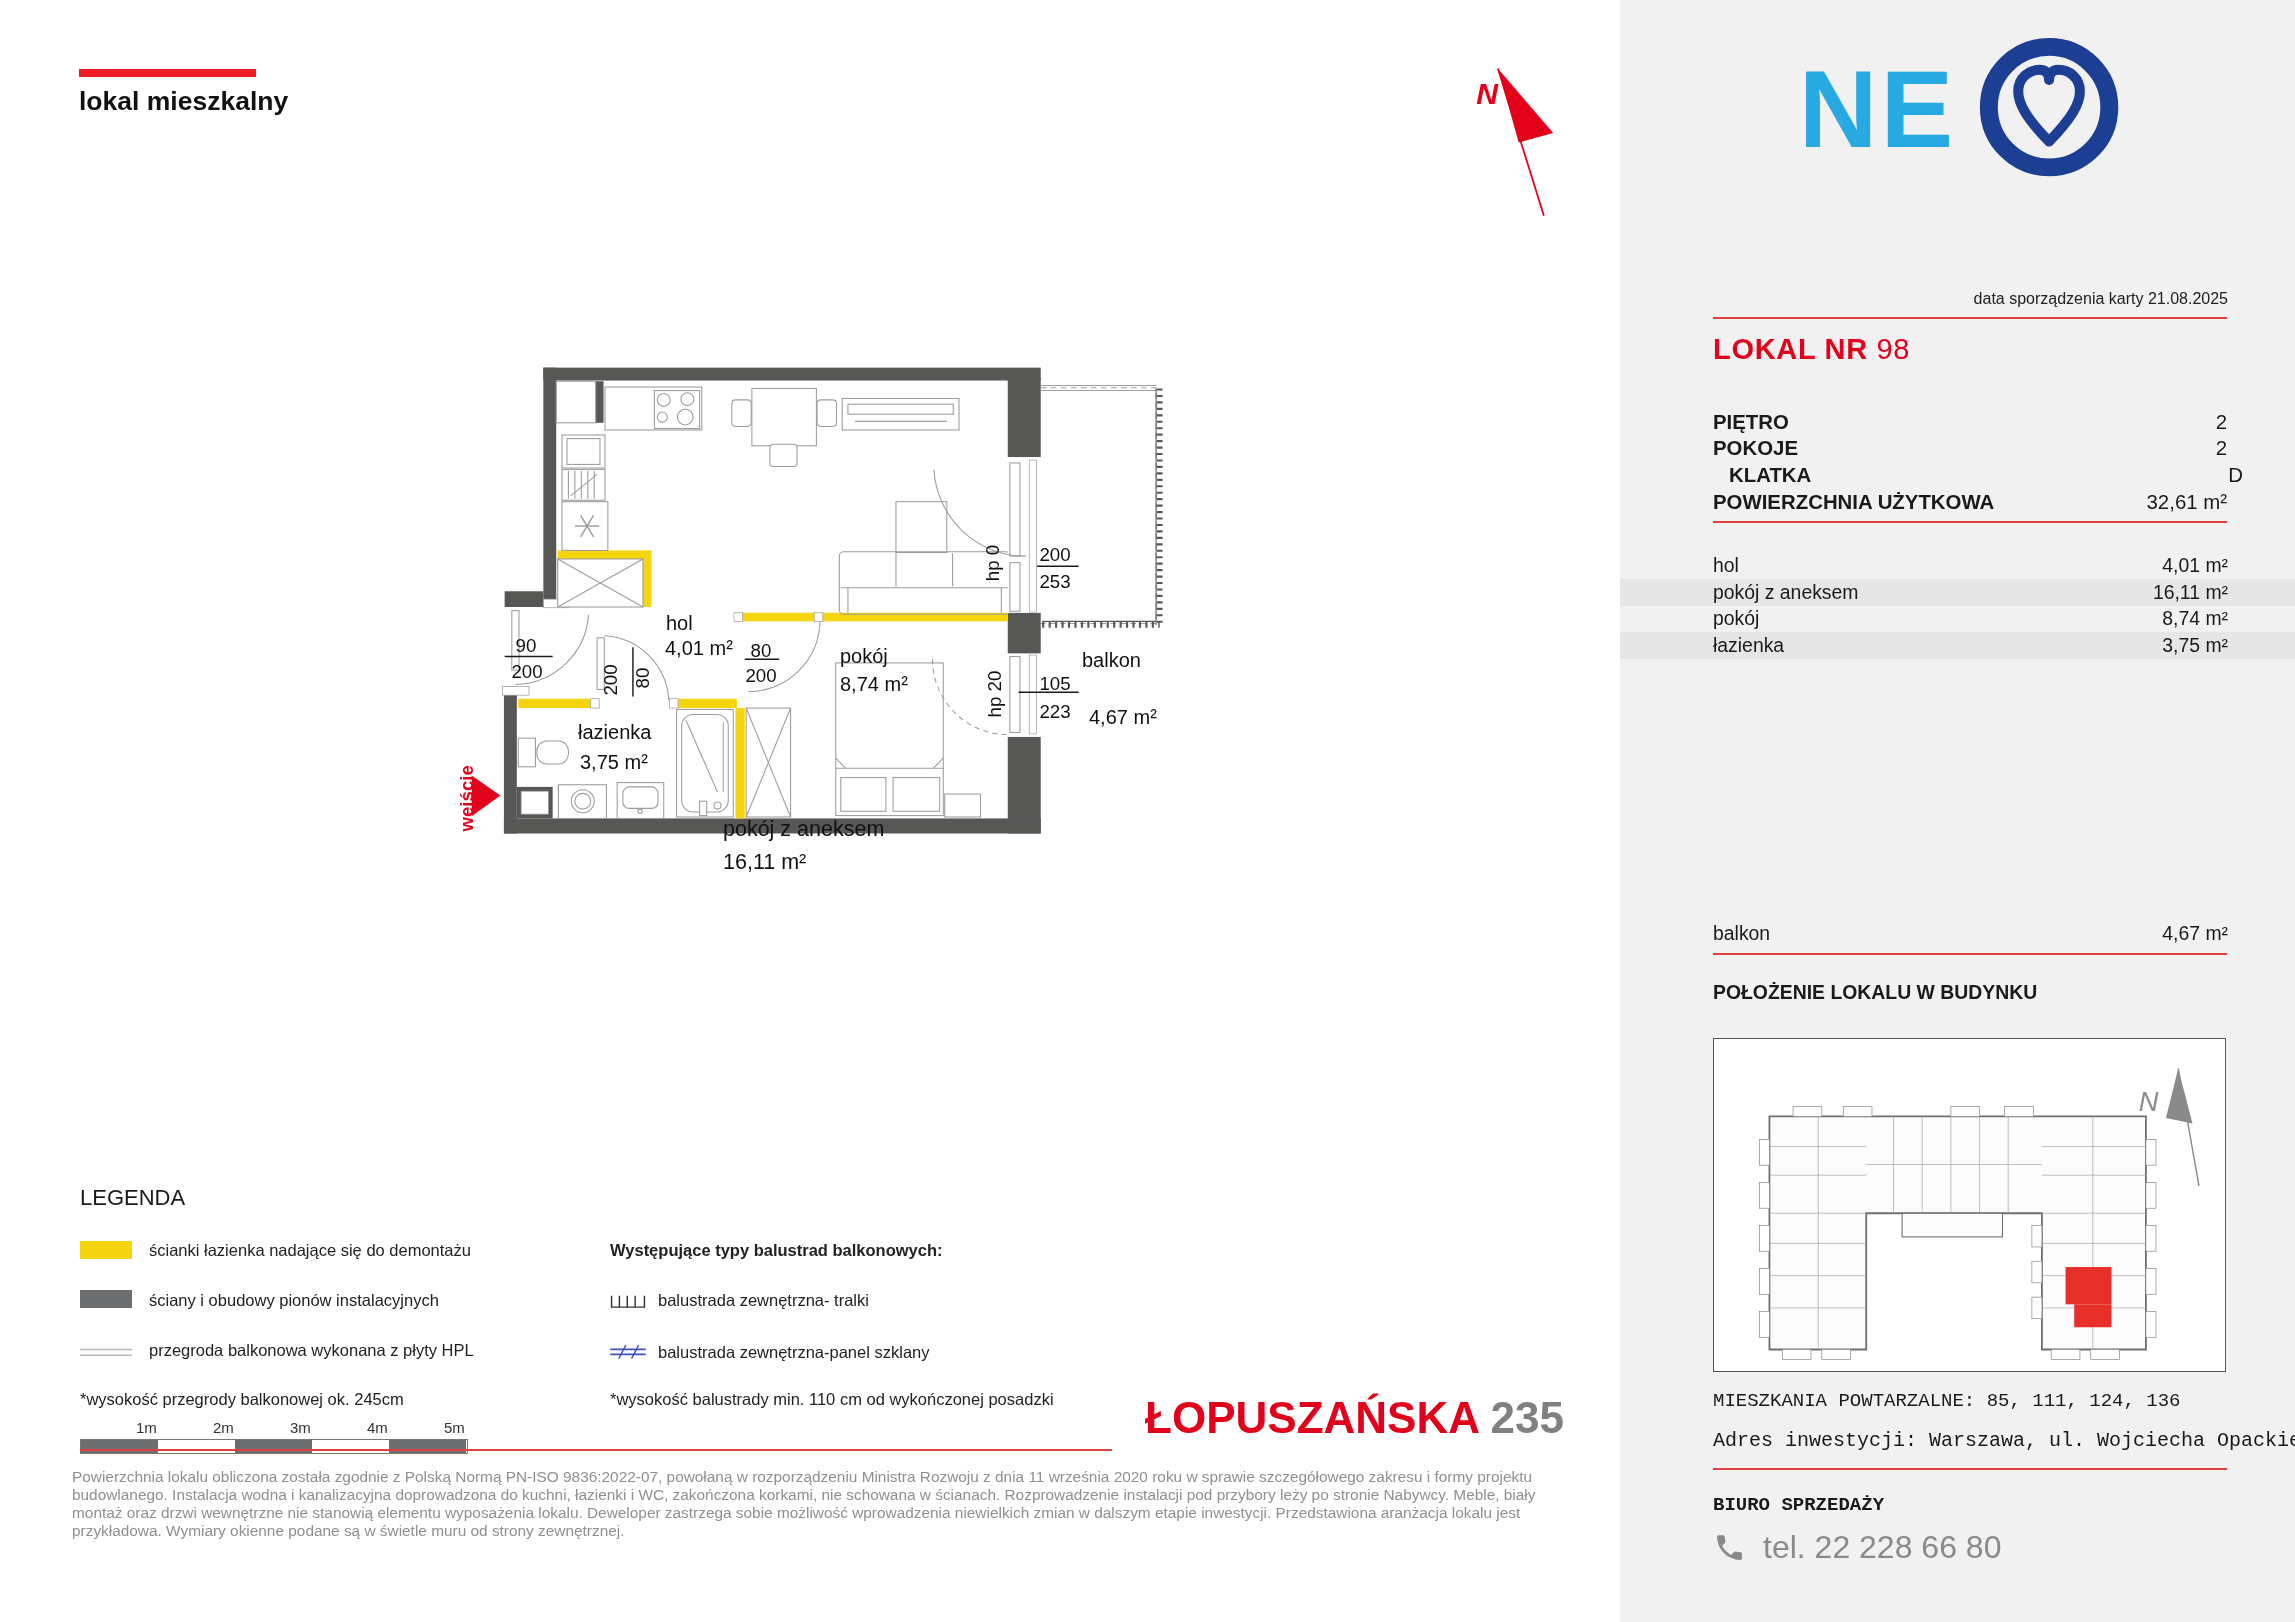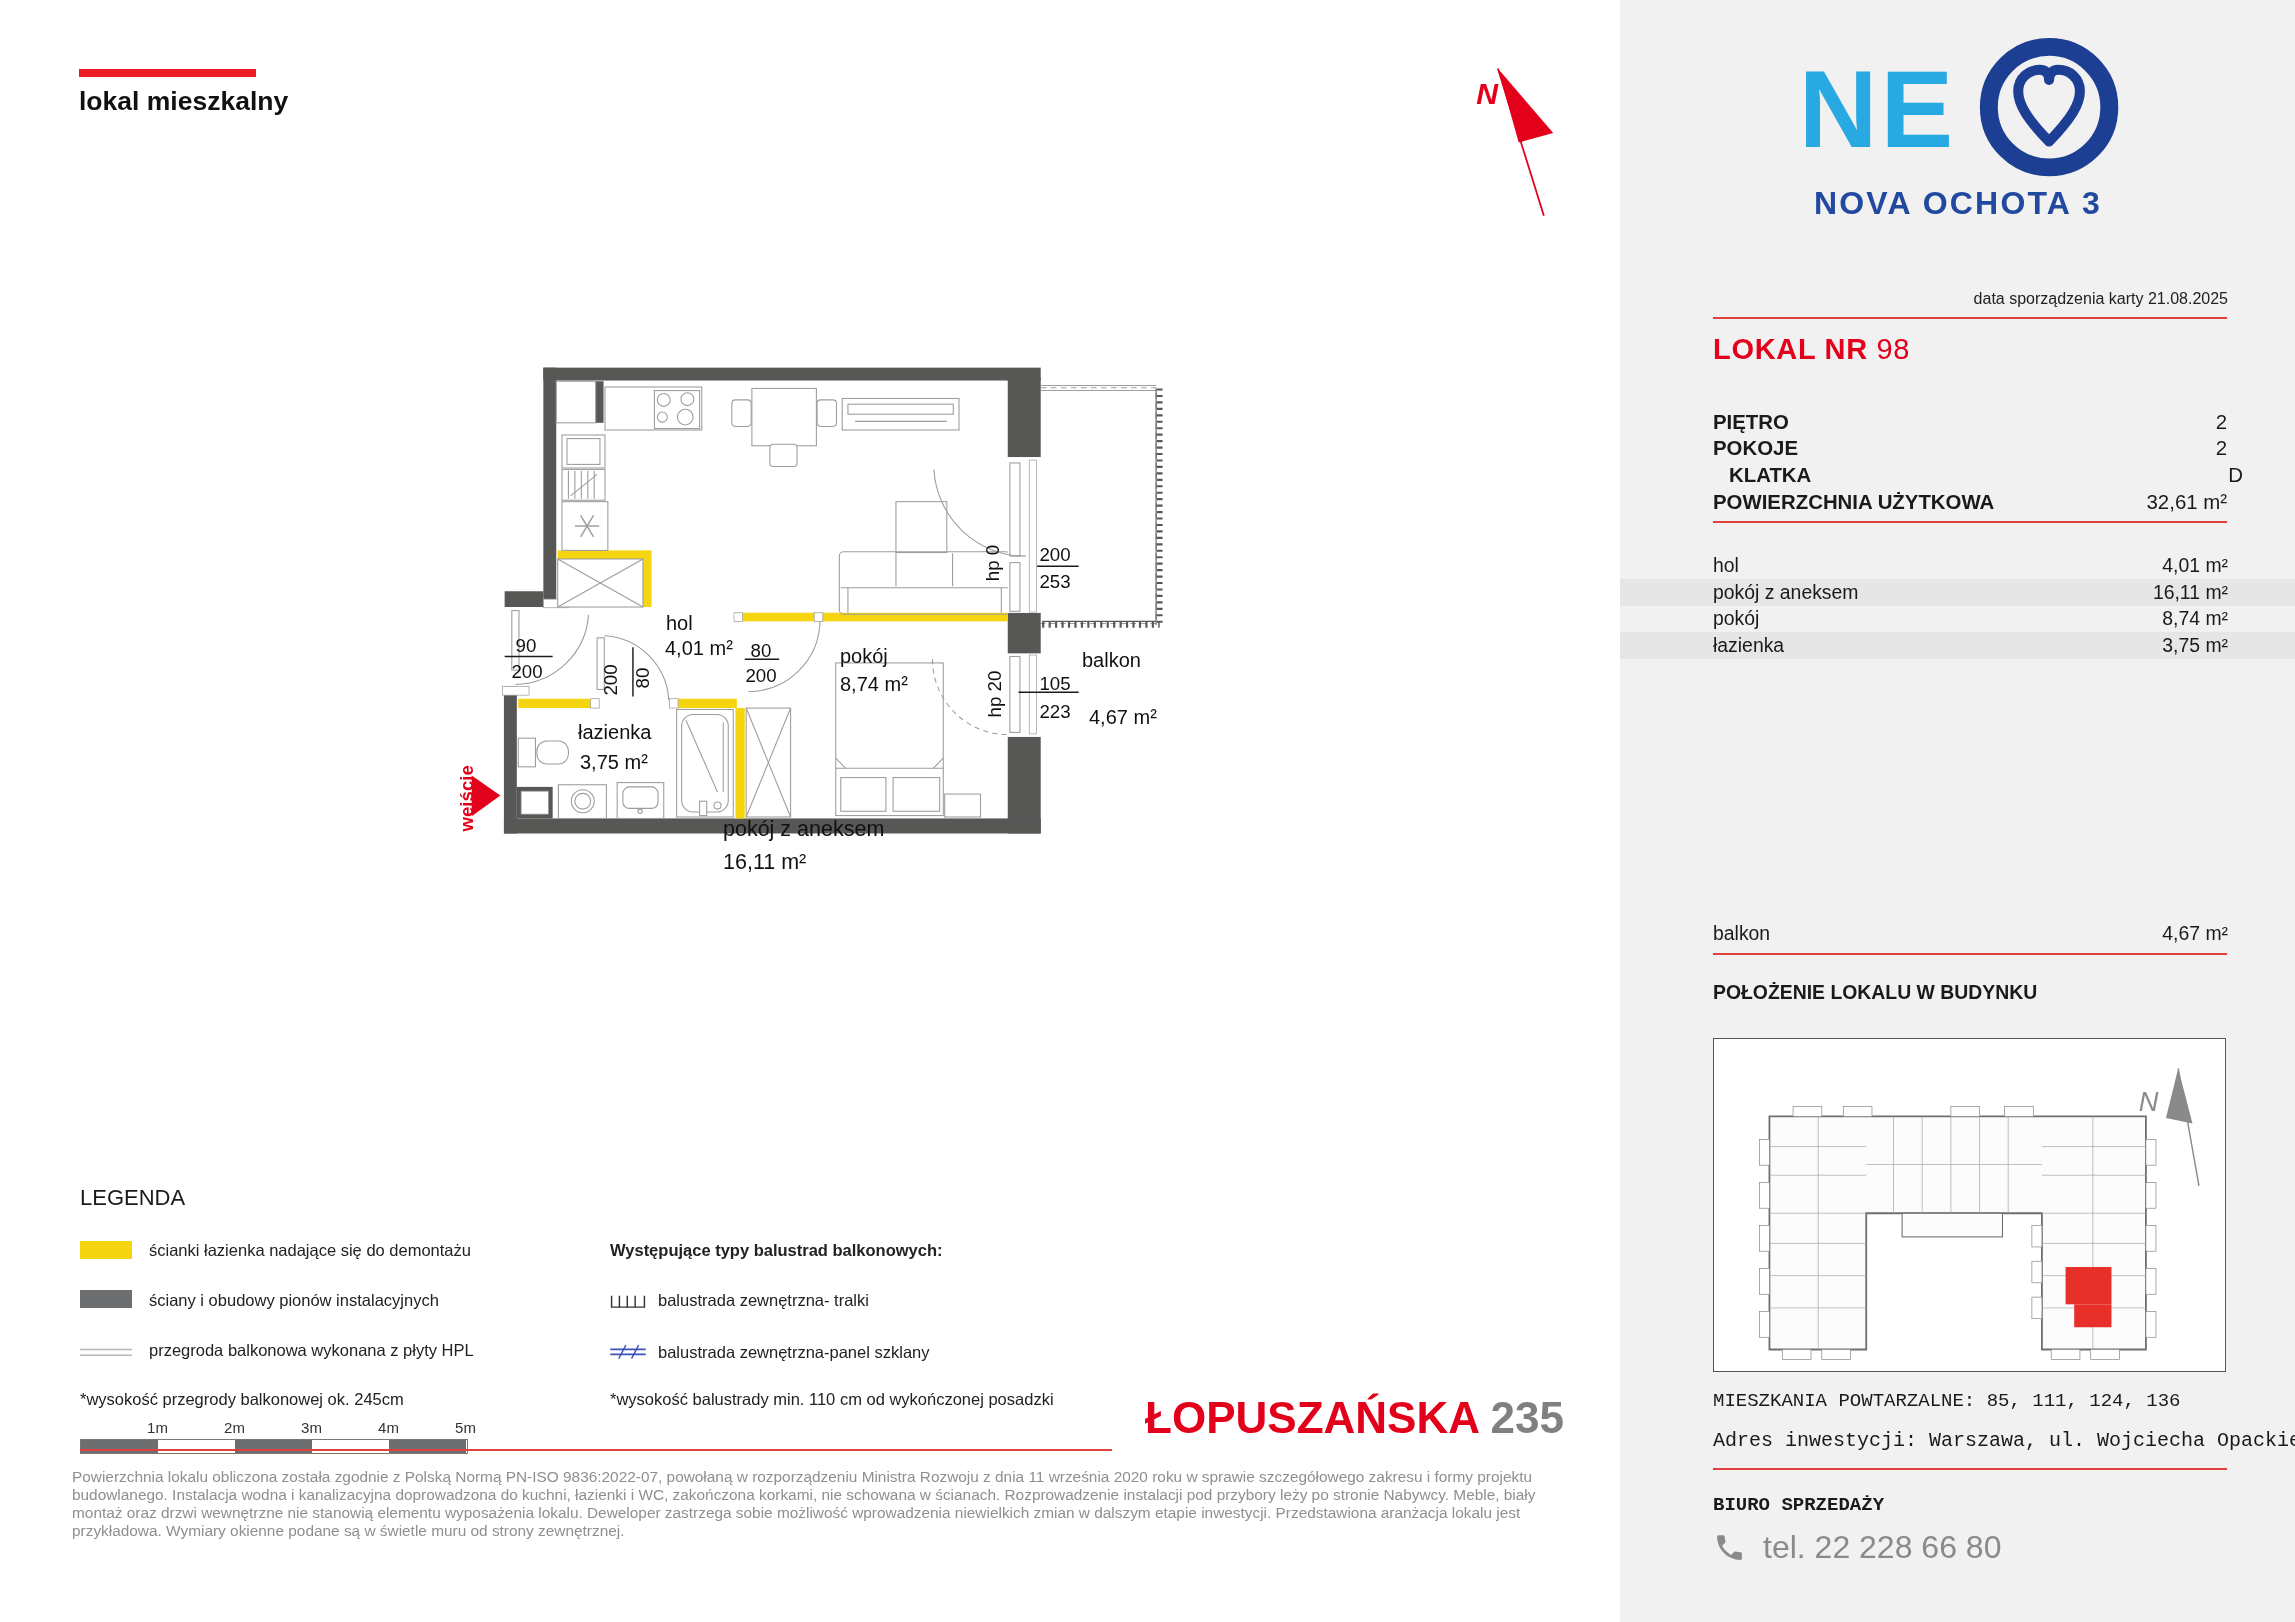--- a/index.html
+++ b/index.html
@@ -24,21 +24,21 @@
         font-size:18.7px;font-weight:bold;color:#e3001b;transform:rotate(-90deg);}
   
   .leg-title{left:80px;top:1185px;font-size:22px;font-weight:normal;}
   .leg-row{position:absolute;height:20px;font-size:16.5px;color:#222;white-space:nowrap;}
   .swatch{position:absolute;width:52px;height:18px;}
   .sw-yellow{background:#f5d410;}
   .sw-gray{background:#6d6e70;}
   .leg-note{position:absolute;font-size:16.5px;color:#222;white-space:nowrap;}
   
   .scalebar{left:80px;top:1419px;width:387px;height:37px;}
-  .scalebar .mlab{position:absolute;top:0;width:43px;text-align:center;font-size:15px;color:#333;}
+  .scalebar .mlab{position:absolute;top:0;width:43px;font-size:15px;color:#333;}
   .scalebar .bar{position:absolute;top:20px;left:0;width:386px;height:13px;border:0.7px solid #777;}
   .scalebar .seg{position:absolute;top:0;height:13px;width:77px;}
   .seg.dark{background:#6d6e70;}
   
   .redline-long{left:80px;top:1449px;width:1032px;height:2.2px;background:#e2403c;}
   .street{left:997px;top:1393px;width:567px;text-align:right;font-size:44px;font-weight:bold;white-space:nowrap;}
   .street .s1{color:#e3001b;}
   .street .s2{color:#808080;}
   .disclaimer{left:72px;top:1468px;width:1506px;font-size:15.4px;line-height:1.17;color:#8f8f8f;}
   
@@ -318,21 +318,20 @@
 <div class="abs disclaimer">Powierzchnia lokalu obliczona została zgodnie z Polską Normą PN-ISO 9836:2022-07, powołaną w rozporządzeniu Ministra Rozwoju z dnia 11 września 2020 roku w sprawie szczegółowego zakresu i formy projektu budowlanego. Instalacja wodna i kanalizacyjna doprowadzona do kuchni, łazienki i WC, zakończona korkami, nie schowana w ścianach. Rozprowadzenie instalacji pod przybory leży po stronie Nabywcy. Meble, biały montaż oraz drzwi wewnętrzne nie stanowią elementu wyposażenia lokalu. Deweloper zastrzega sobie możliwość wprowadzenia niewielkich zmian w dalszym etapie inwestycji. Przedstawiona aranżacja lokalu jest przykładowa. Wymiary okienne podane są w świetle muru od strony zewnętrznej.</div>
 
 <div class="abs panel">
 
   <svg class="abs" style="left:173px;top:34px;" width="330" height="147" viewBox="0 0 460 205">
     <text x="8" y="158" font-size="152" font-weight="bold" fill="#29a9e1" letter-spacing="4">NE</text>
     <circle cx="357" cy="102" r="84" fill="none" stroke="#1c3f94" stroke-width="25"></circle>
     <path d="M357,150 C326,118 314,98 314,80 C314,61 329,50 344,50 C352,50 357,55 357,64
              C357,55 362,50 370,50 C385,50 400,61 400,80 C400,98 388,118 357,150 Z" fill="none" stroke="#1c3f94" stroke-width="14" stroke-linejoin="round"></path>
   </svg>
-  <div class="abs logo-sub">NOVA OCHOTA 3</div>
 
   <div class="abs p-date">
     <span>data sporządzenia karty</span>
     <span>21.08.2025</span>
   </div>
   <div class="abs rule" style="top:317px;"></div>
 
   <div class="abs unit-no">
     <span>LOKAL NR</span><span class="num">98</span>
   </div>

